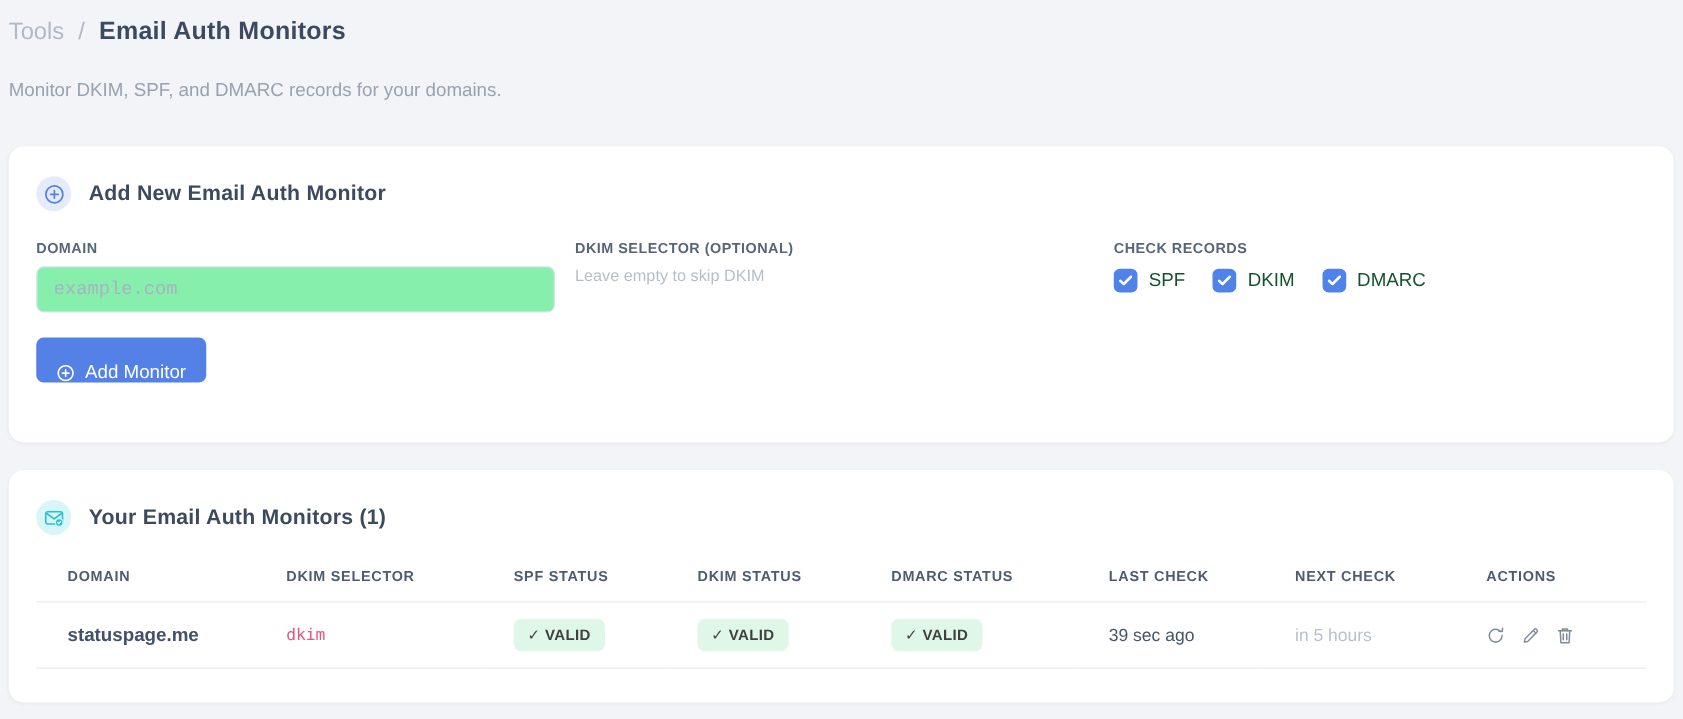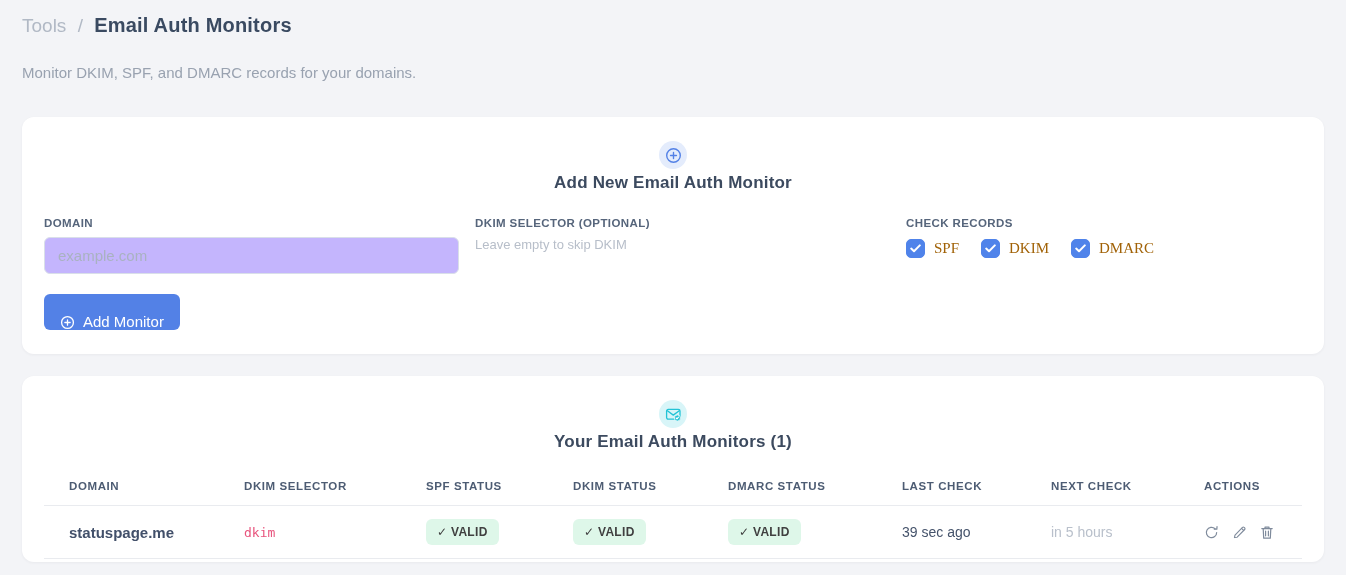--- a/index.html
+++ b/index.html
@@ -4,76 +4,76 @@
 <style>
   * { box-sizing: border-box; margin: 0; padding: 0; }
   html, body { background: #f3f4f7; }
   body {
     font-family: "Liberation Sans", "DejaVu Sans", sans-serif;
     color: #3e4c61;
     width: 1346px;
     height: 575px;
     overflow: hidden;
   }
-  .page { padding: 0 22px; }
+  .page { padding: 0 7px; }
 
   
   .breadcrumb { padding-top: 12px; font-size: 19px; line-height: 26px; }
   .crumb-root { color: #b1b9c5; }
   .crumb-sep  { color: #b1b9c5; margin: 0 6px; }
   .crumb-current { color: #3a4a61; font-weight: bold; font-size: 20px; letter-spacing: .2px; }
   .subtitle { margin-top: 25px; font-size: 15px; color: #99a2b0; }
 
   
   .card {
     background: #fff;
     border-radius: 12px;
     box-shadow: 0 1px 3px rgba(30,40,60,.05);
     padding: 24px 22px;
   }
   .card-add { margin-top: 36px; height: 237px; }
   .card-list { margin-top: 22px; height: 186px; }
 
-  .card-head { display: flex; align-items: center; gap: 4px; flex-direction: column; }
+  .card-head { display: flex; align-items: center; gap: 14px; }
   .icon-circle {
     width: 28px; height: 28px; border-radius: 50%;
     display: inline-flex; align-items: center; justify-content: center;
     flex: 0 0 auto;
   }
   .icon-circle.blue { background: #e4ecfc; }
   .icon-circle.teal { background: #d8f5f8; }
   .card-title { font-size: 17px; font-weight: bold; color: #3c4a5f; letter-spacing: .2px; }
 
   
   .form-row { display: flex; gap: 16px; margin-top: 24px; align-items: flex-start; }
   .field { width: 415px; }
   .field-label {
     display: block; font-size: 11.5px; font-weight: bold; letter-spacing: .4px;
     color: #56657b; margin-bottom: 8px;
   }
   .text-input {
     width: 100%; height: 37px;
     border: 1px solid #d9dfe9; border-radius: 6px;
     padding: 0 13px; font-size: 15px; color: #3e4c61;
-    font-family: Liberation Sans, sans-serif;
-    outline: none; background: #c4b5fd;
+    font-family: Liberation Mono, monospace;
+    outline: none; background: #86efac;
   }
   .text-input::placeholder { color: #a9b2c1; }
   .helper { margin-top: 8px; font-size: 13px; color: #b7bec9; }
 
   .check-group { width: auto; }
   .check-row { display: flex; align-items: center; gap: 22px; margin-top: 10px; }
   .check-item { display: inline-flex; align-items: center; gap: 9px; cursor: pointer; }
   .checkbox {
     width: 19px; height: 19px; border-radius: 5px;
     border: 1px solid #c9d2e0; background: #fff;
     display: inline-flex; align-items: center; justify-content: center;
   }
   .checkbox.checked { background: #4f83ea; border-color: #4f83ea; }
-  .check-label { font-size: 15px; color: #a16207; font-family: Liberation Serif, serif; }
+  .check-label { font-size: 15px; color: #14532d; }
 
   .btn-primary {
     margin-top: 20px;
     display: inline-flex; align-items: flex-end; gap: 8px;
     background: #5381e6; color: #fff;
     border: none; border-radius: 6px;
     height: 36px; padding: 0 16px;
     font-size: 15px; font-family: "Liberation Sans", sans-serif;
     cursor: pointer;
   }

